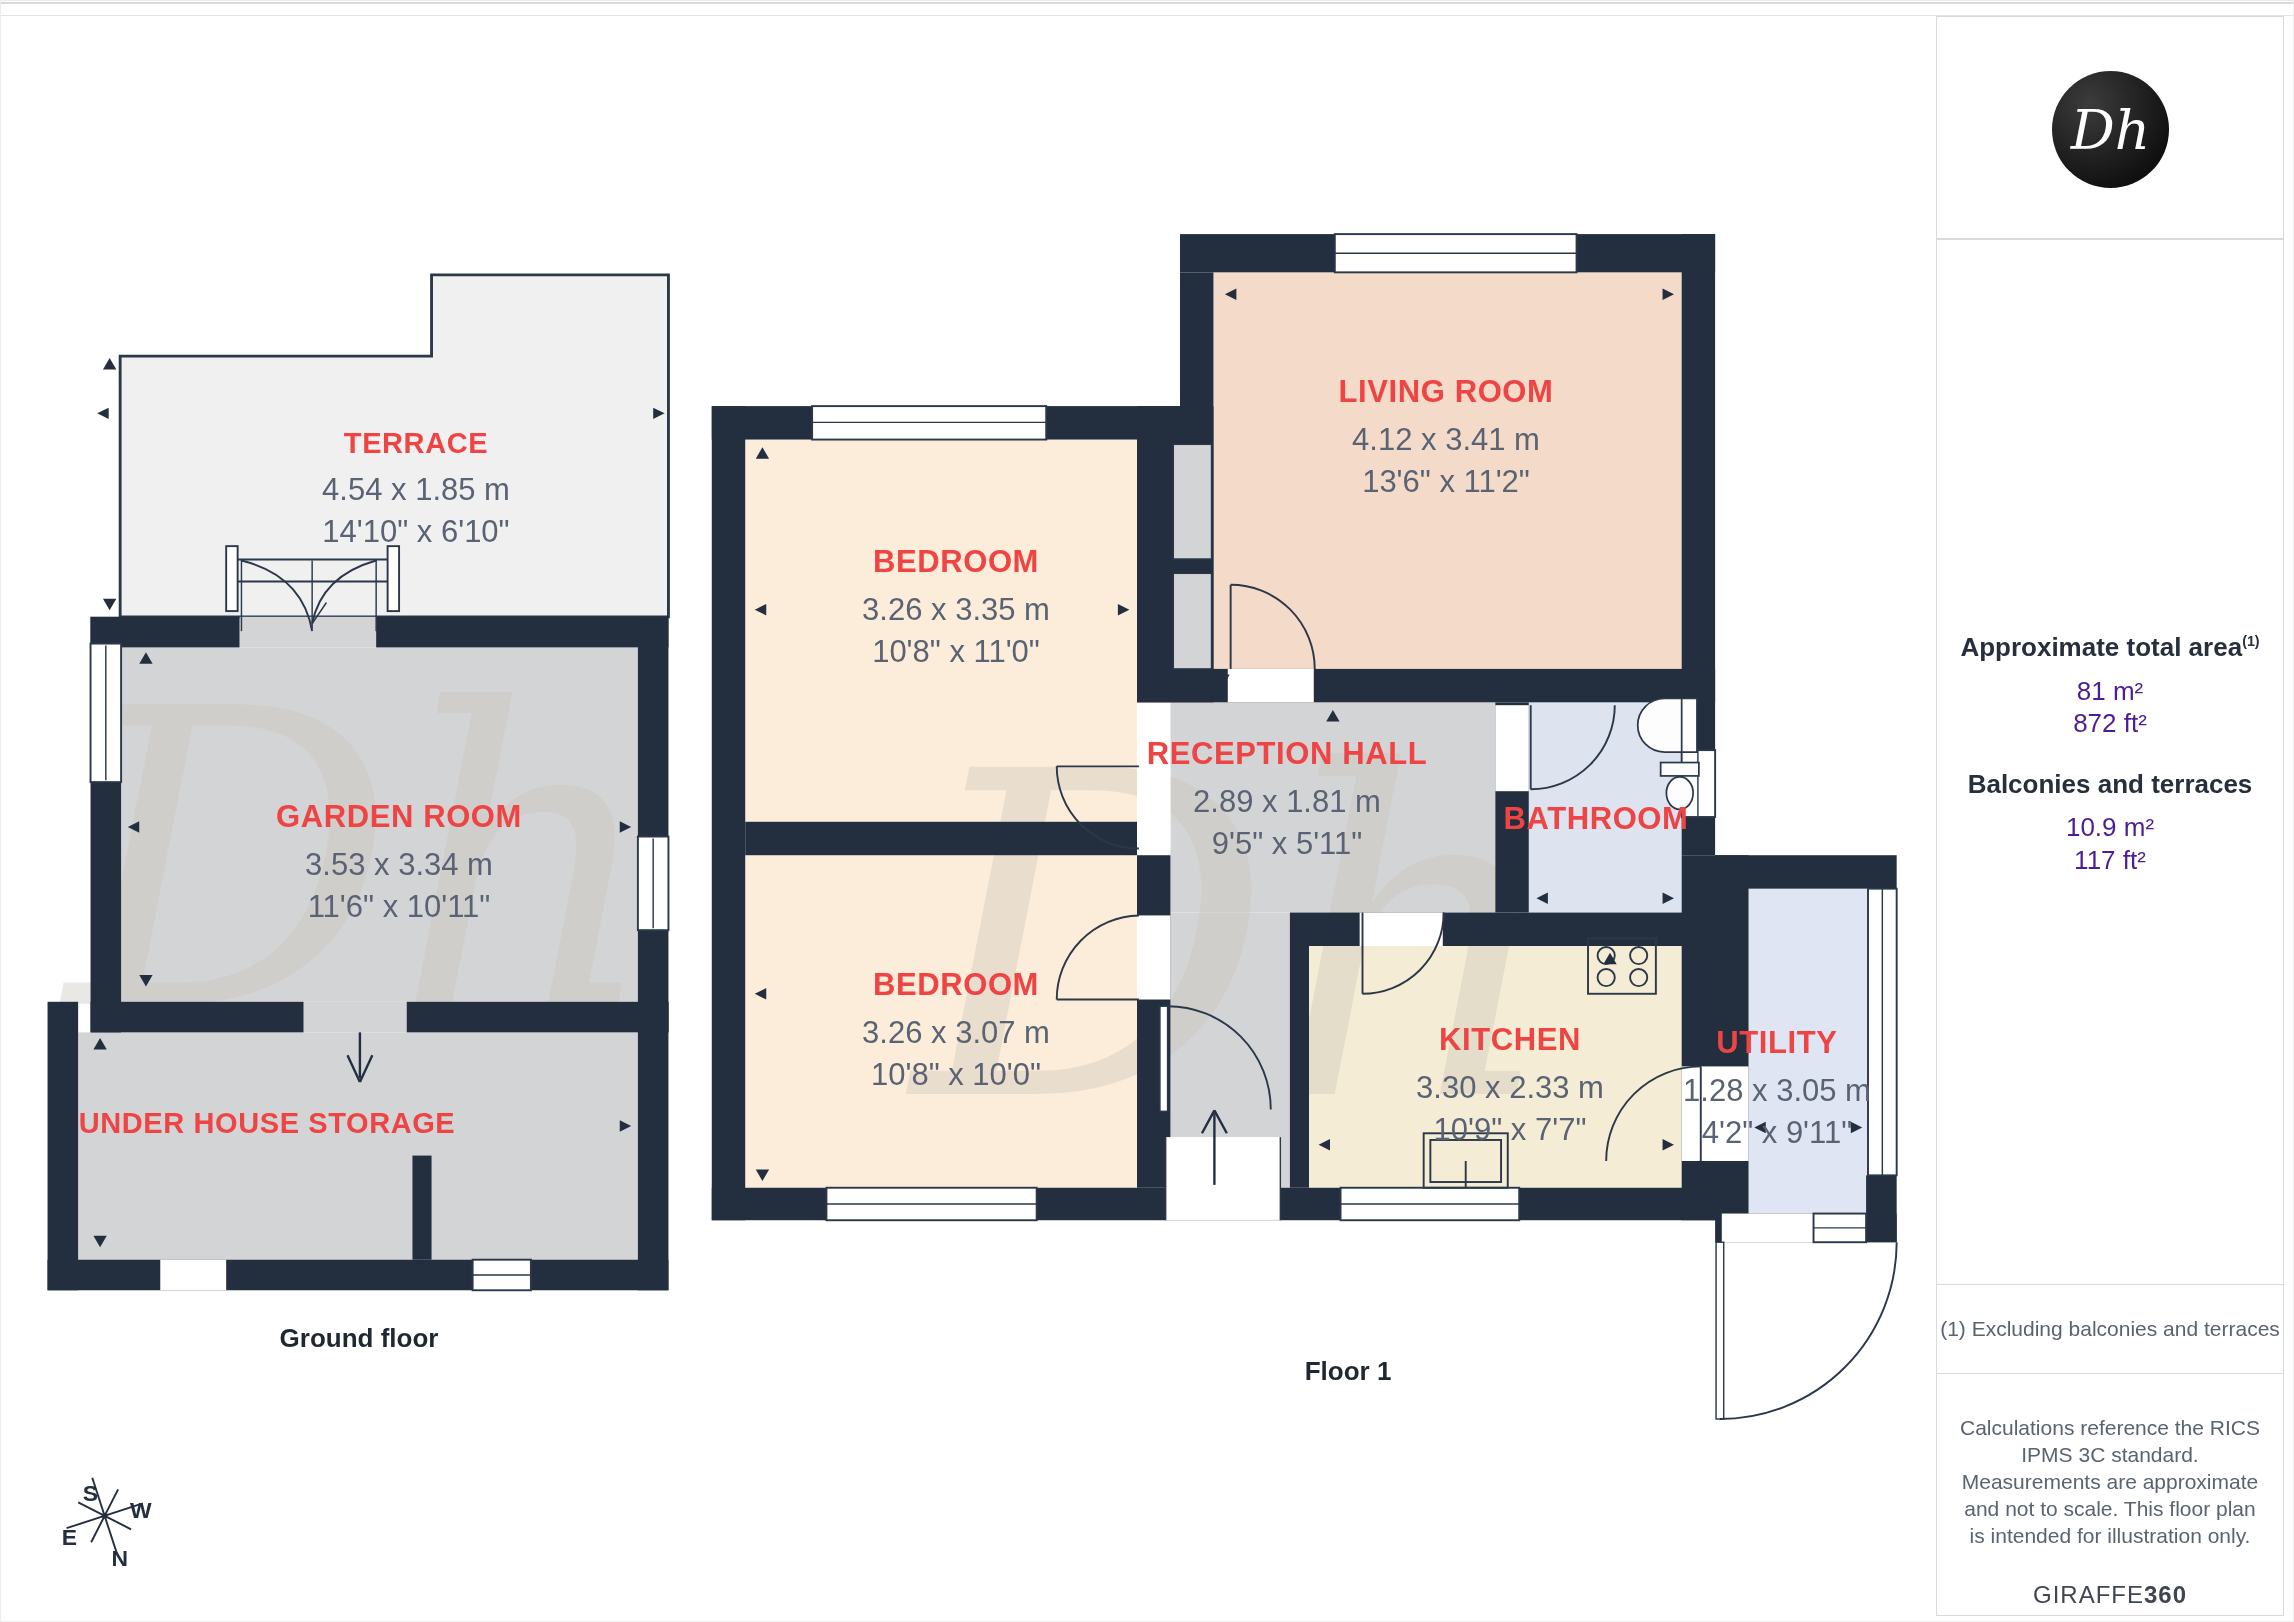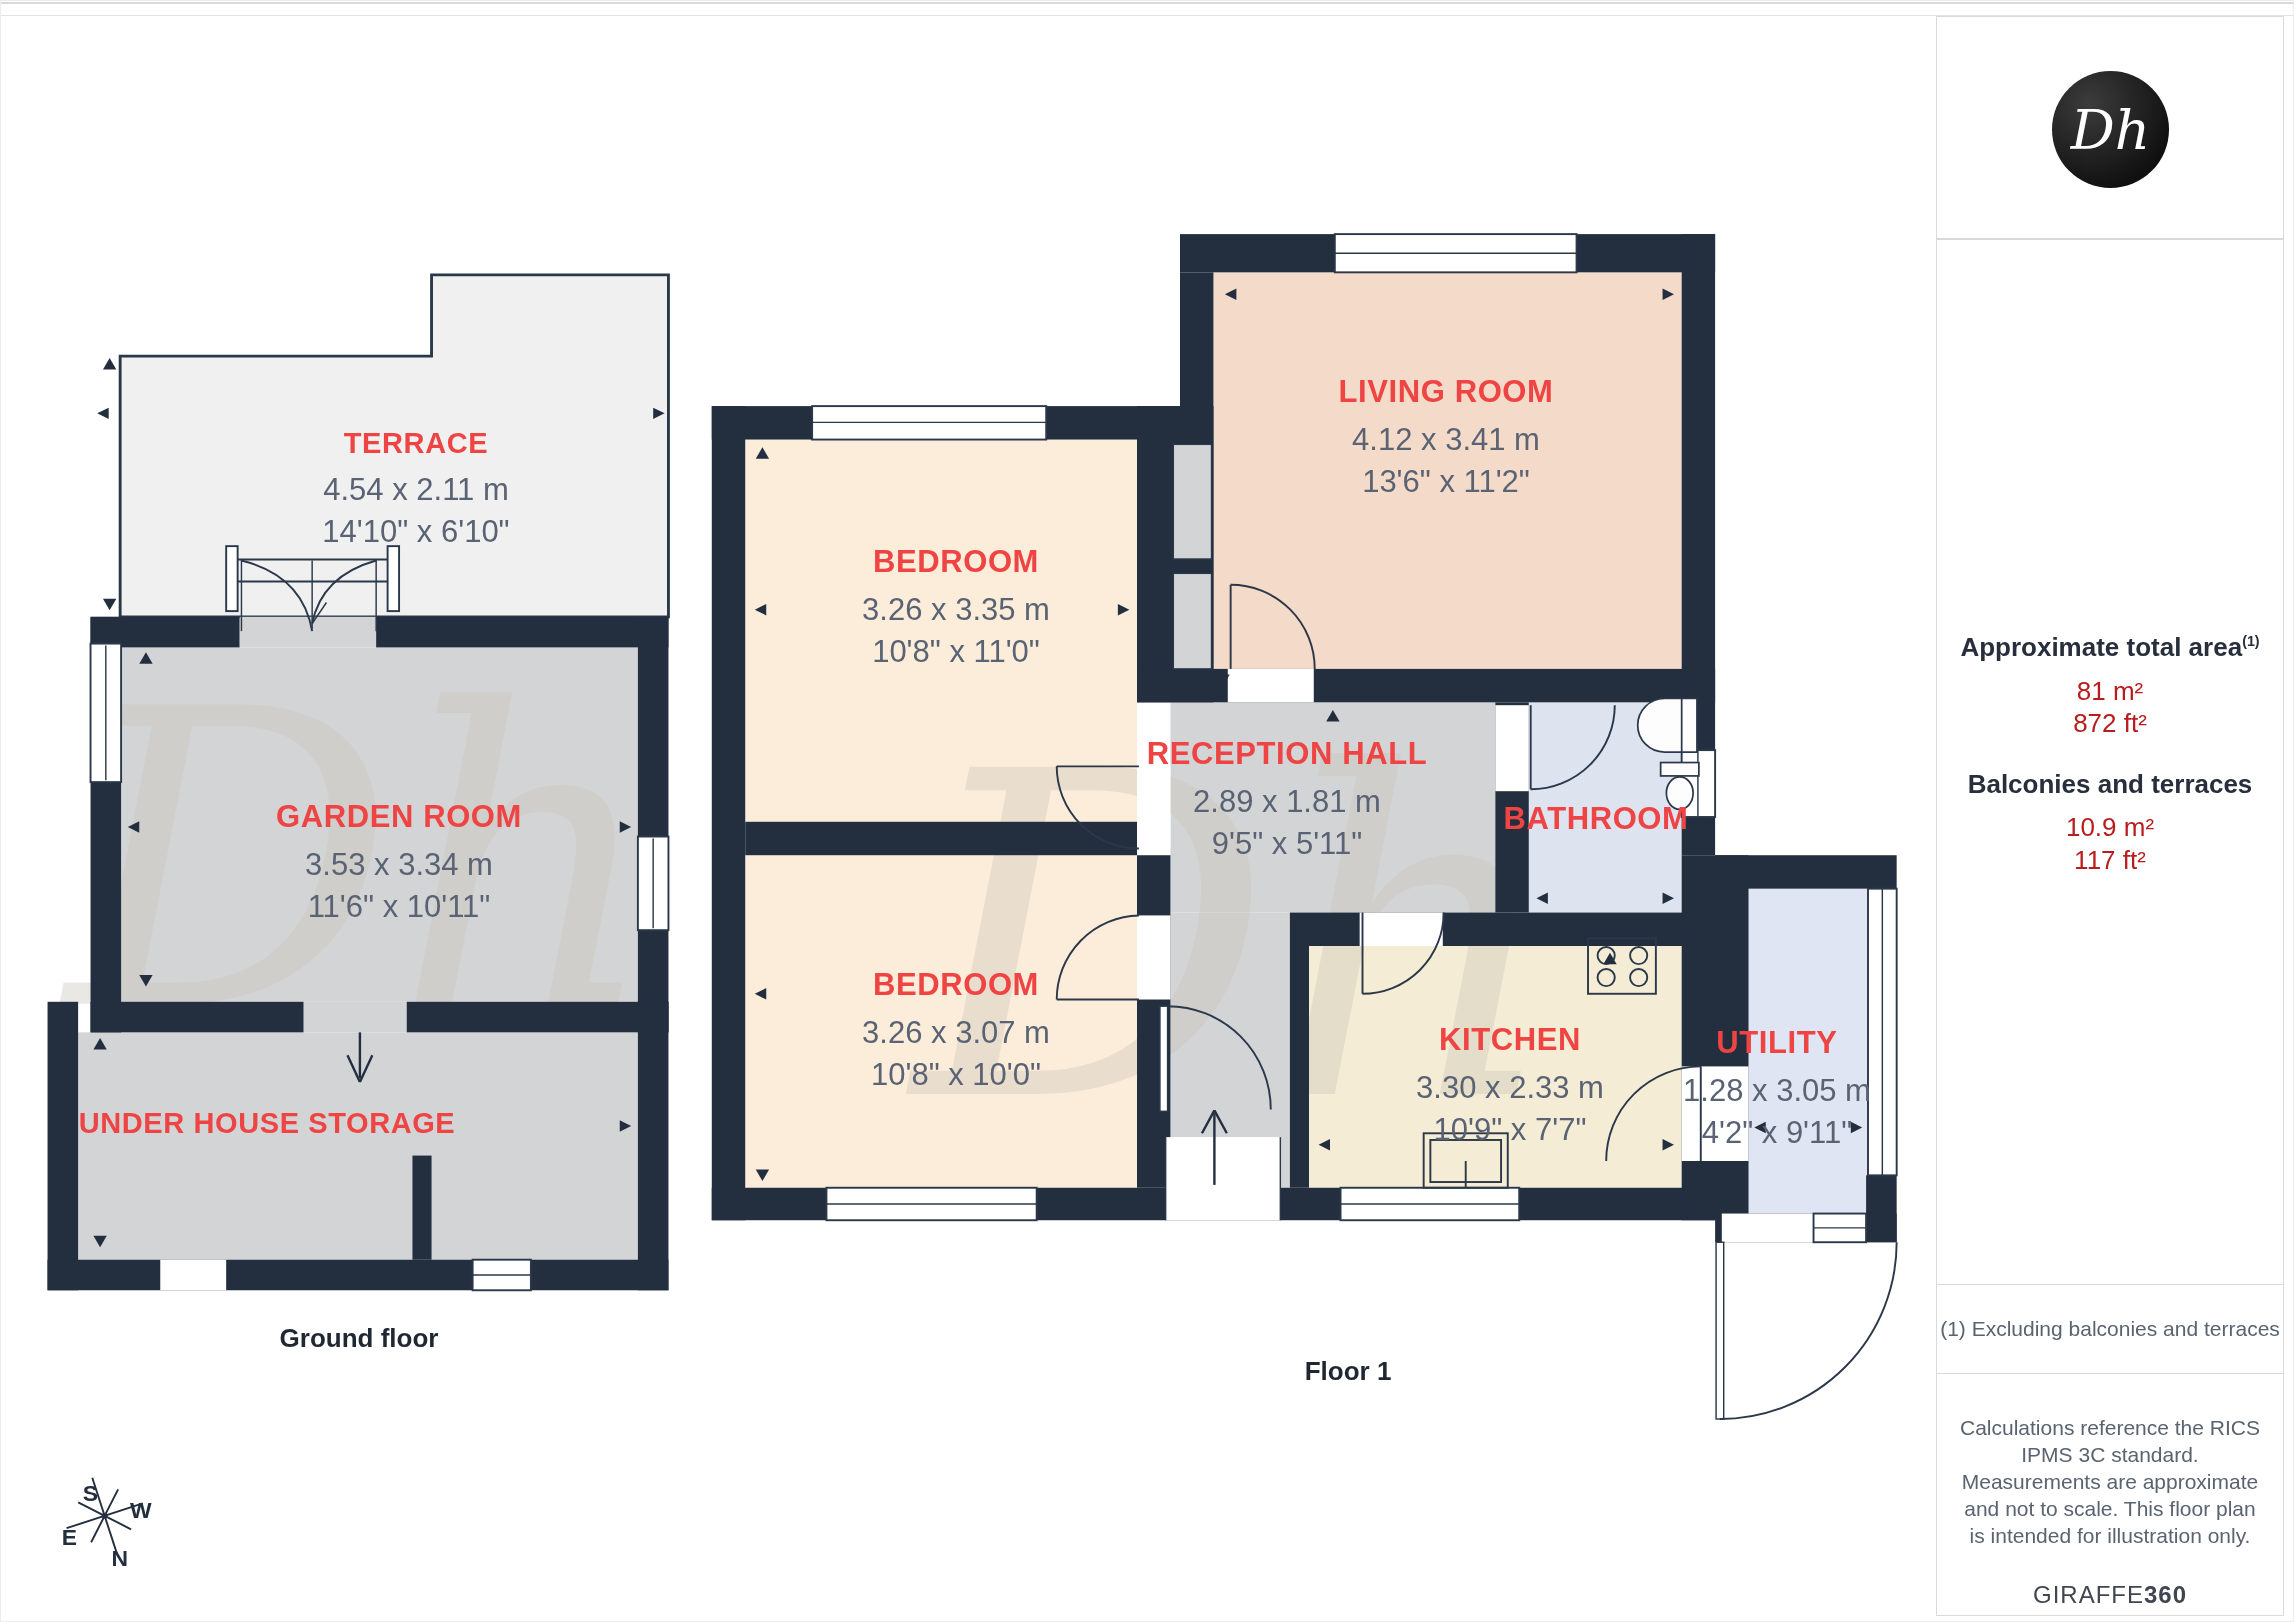--- a/index.html
+++ b/index.html
@@ -23,21 +23,21 @@
   .sidebar { position:absolute; left:1936px; top:16.3px; width:348px; }
   .sb-box { position:absolute; left:0; width:348px; border:1px solid #dadada; background:#fff; }
   .sb-logo { top:0; height:223px; }
   .logo-circle { position:absolute; left:115px; top:54px; width:117px; height:117px; border-radius:50%;
                  background:radial-gradient(circle at 32% 28%, #3c3c3c, #101010 75%);
                  display:flex; align-items:center; justify-content:center; }
   .logo-circle span { color:#fff; font-family:"DejaVu Serif", serif; font-style:italic; font-size:55px; }
   .sb-area { top:223px; height:1061px; padding-top:392px; text-align:center; }
   .sb-heading { font-size:26px; font-weight:bold; color:#272f3c; margin-bottom:11.5px; }
   .sb-heading sup { font-size:14.3px; }
-  .sb-value { font-size:26px; color:#b91c1c; line-height:32.5px; }
+  .sb-value { font-size:26px; color:#4c1d95; line-height:32.5px; }
   .sb-heading.second { margin-top:29px; }
   .sb-footnote { top:1268px; height:90px; display:flex; align-items:center; justify-content:center; }
   .sb-footnote div { font-size:21px; color:#5a6370; }
   .sb-disclaimer { top:1357px; height:243px; text-align:center; padding-top:40px; }
   .sb-disclaimer p { width:306px; margin:0 auto; font-size:21px; line-height:27px; color:#5a6370; }
   .giraffe { margin-top:32px; font-size:24px; color:#3f464f; letter-spacing:1px; }
   .giraffe b { letter-spacing:1px; }
 
   .compass { position:absolute; left:36px; top:1451px; width:143px; height:143px; }
 </style>
@@ -112,21 +112,21 @@
       <polygon points="621,585 609,579 609,591"></polygon>
         <polygon points="113,752 106,740 120,740"></polygon>
       <polygon points="65,806 58,818 72,818"></polygon>
         <polygon points="621,898 609,892 609,904"></polygon>
       <polygon points="65,1025 58,1013 72,1013"></polygon>
     </g>
   </svg>
 
   <div class="room-label" style="left:378px; top:159px;">
     <div class="room-name small">TERRACE</div>
-    <div class="room-dim">4.54 x 2.11 m</div>
+    <div class="room-dim">4.54 x 1.85 m</div>
     <div class="room-dim">14'10" x 6'10"</div>
   </div>
   <div class="room-label" style="left:361px; top:531px;">
     <div class="room-name">GARDEN ROOM</div>
     <div class="room-dim">3.53 x 3.34 m</div>
     <div class="room-dim">11'6" x 10'11"</div>
   </div>
   <div class="room-label" style="left:229px; top:839px;">
     <div class="room-name small">UNDER HOUSE STORAGE</div>
   </div>

